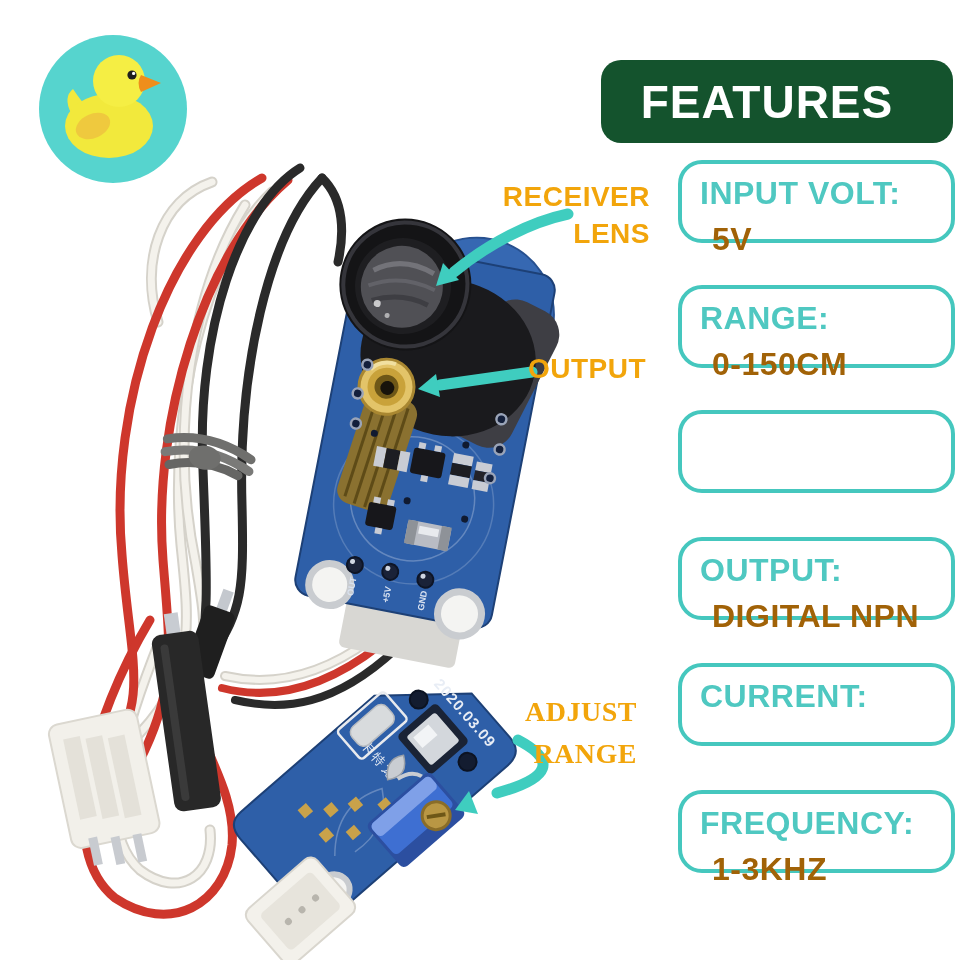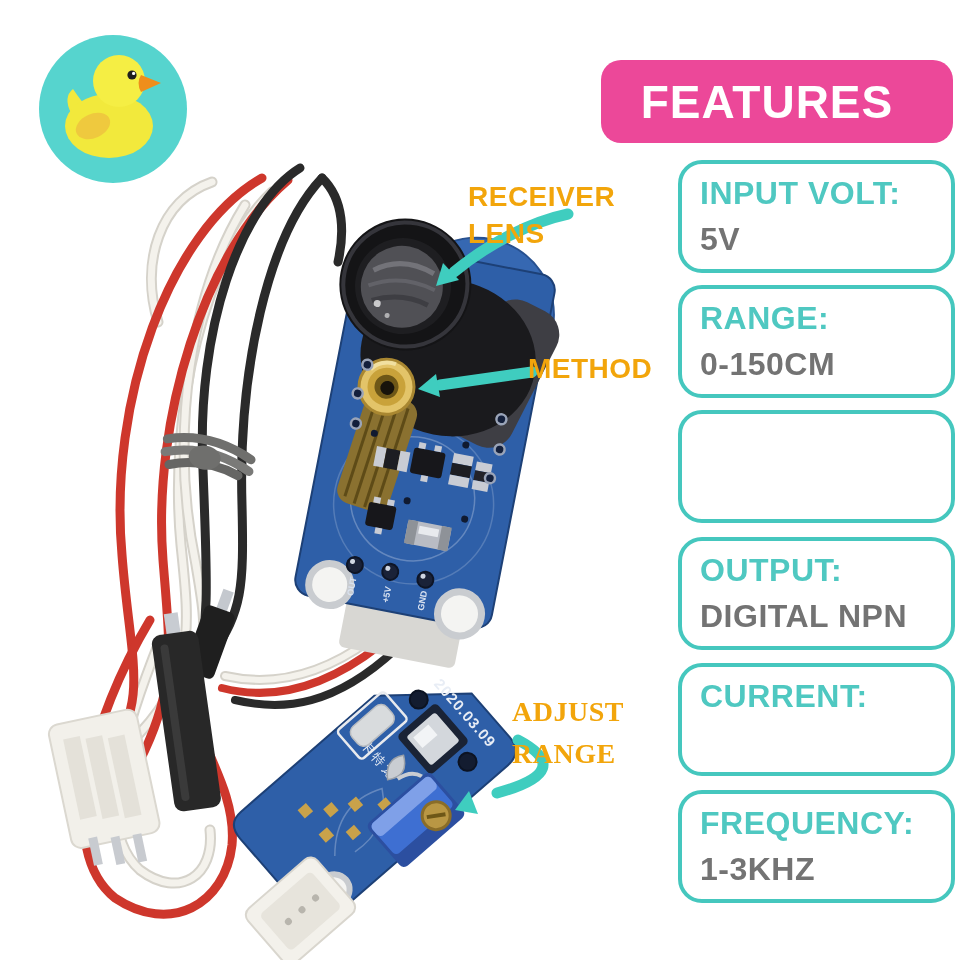--- a/index.html
+++ b/index.html
@@ -1,27 +1,27 @@
 <!DOCTYPE html>
 <html><head>
 <meta charset="utf-8">
 <style>
   html,body{margin:0;padding:0;background:#fff;}
   .canvas{position:relative;width:960px;height:960px;background:#ffffff;overflow:hidden;
           font-family:"Liberation Sans",sans-serif;}
   .photo{position:absolute;left:0;top:0;width:960px;height:960px;}
   .logo{position:absolute;left:37px;top:33px;width:152px;height:152px;}
   .features-header{position:absolute;left:601px;top:60px;width:352px;height:83px;
-     background:#ec4899;border-radius:20px;color:#ffffff;font-size:46px;font-weight:bold;
+     background:#14532d;border-radius:20px;color:#ffffff;font-size:46px;font-weight:bold;
      letter-spacing:1px;display:flex;align-items:center;justify-content:center;padding-right:20px;box-sizing:border-box;}
-  .feature-box{position:absolute;left:678px;width:277px;height:113px;background:#ffffff;
+  .feature-box{position:absolute;left:678px;width:277px;height:83px;background:#ffffff;
      border:4px solid #45C7BE;border-radius:24px;box-sizing:border-box;padding:9px 0 0 18px;}
   .f-label{color:#4FC8C1;font-size:32px;font-weight:bold;letter-spacing:.5px;line-height:40px;white-space:nowrap;}
-  .f-value{color:#737373;font-size:32px;font-weight:bold;letter-spacing:.5px;line-height:40px;margin-top:6px;white-space:nowrap;}
-  .ann{position:absolute;color:#F2A50B;font-weight:bold;font-size:28px;text-align:left;
+  .f-value{color:#a16207;font-size:32px;font-weight:bold;letter-spacing:.5px;line-height:40px;margin-top:6px;white-space:nowrap;margin-left:12px;}
+  .ann{position:absolute;color:#F2A50B;font-weight:bold;font-size:28px;text-align:right;
      line-height:37px;letter-spacing:.5px;white-space:nowrap;}
   .ann div{white-space:nowrap;}
 </style>
 </head>
 <body>
 
 <div class="canvas">
 
   <svg class="photo" viewBox="0 0 960 960">
 
@@ -278,20 +278,20 @@
   <div class="feature-box" style="top:790px">
     <div class="f-label">FREQUENCY:</div>
     <div class="f-value">1-3KHZ</div>
   </div>
 
   <div class="ann" style="left:468px;top:178px;width:182px;">
     <div>RECEIVER</div>
     <div>LENS</div>
   </div>
   <div class="ann" style="left:528px;top:350px;">
-    <div>METHOD</div>
+    <div>OUTPUT</div>
   </div>
   <div class="ann" style="left:512px;top:691px;width:125px;line-height:42px;font-family:Liberation Serif, serif;">
     <div>ADJUST</div>
     <div>RANGE</div>
   </div>
 
 </div>
 
 </body></html>

